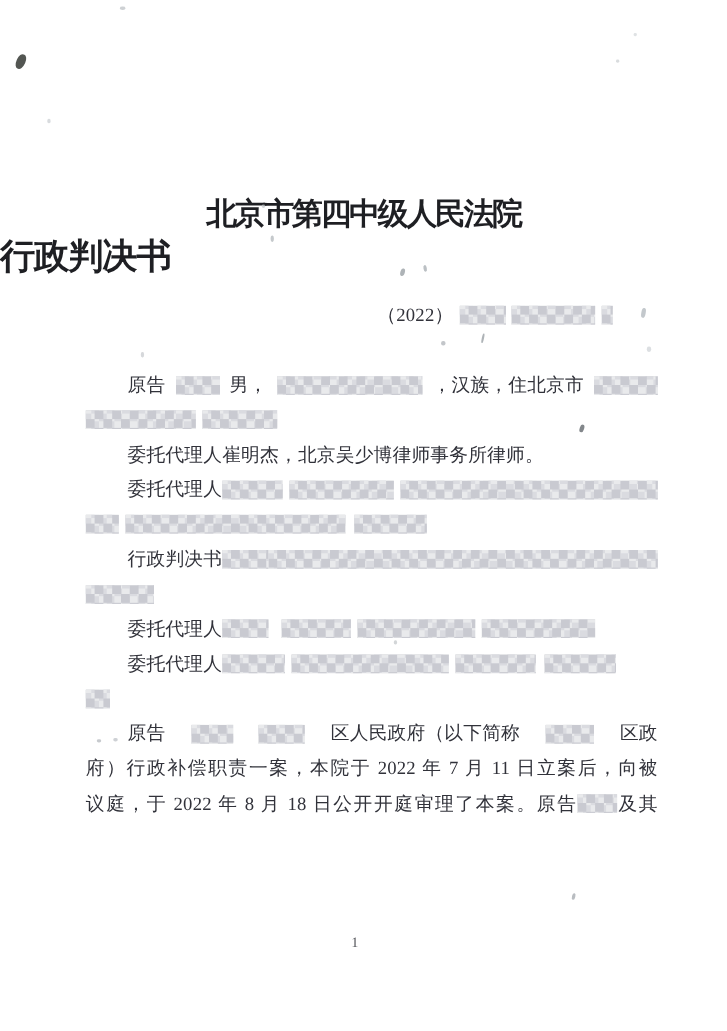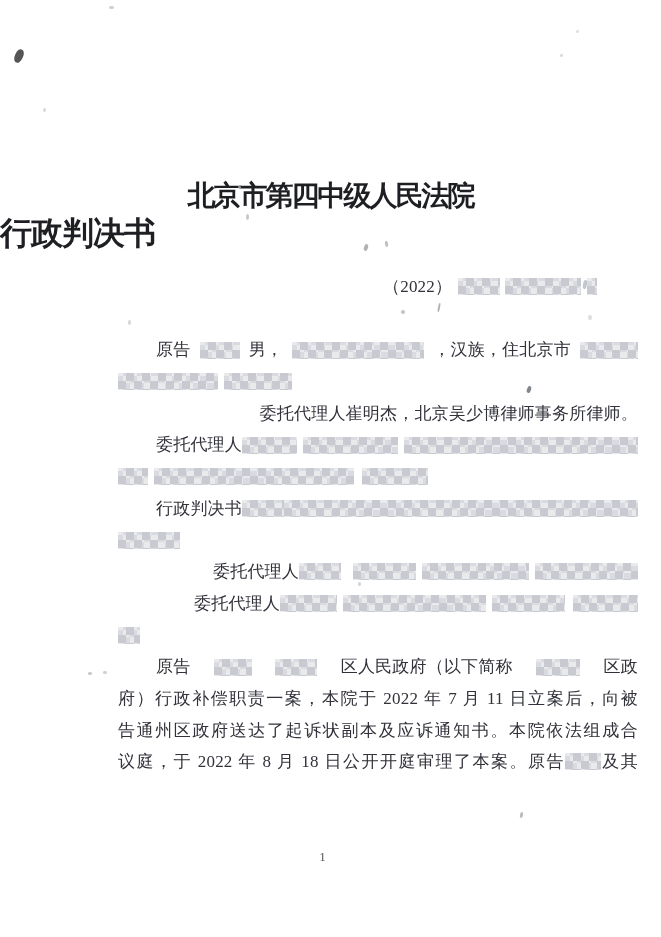--- a/index.html
+++ b/index.html
@@ -20,27 +20,27 @@
   }
   .doc-type-title{
     position:absolute;left:0;top:214px;width:100%;
     text-align:left;
     font-size:32px;font-weight:700;letter-spacing:-1px;
     line-height:38px;
     color:var(--title-text,#1e1f23);
   }
   .doc-body{
     position:absolute;left:78px;top:271px;width:520px;
-    font-size:17px;letter-spacing:0.2px;margin-left:40px;
+    font-size:17px;letter-spacing:0.2px;
   }
   .line{
     height:31.7px;line-height:31.7px;
     white-space:nowrap;
   }
-  .line.ind{padding-left:38px;text-align:right;}
+  .line.ind{padding-left:38px;}
   .line.flex{display:flex;align-items:center;}
   .line.sb{display:flex;align-items:center;justify-content:space-between;}
   .line.jf{text-align:justify;text-align-last:justify;white-space:normal;}
   .t{white-space:pre;}
   .r{
     display:inline-block;height:17px;vertical-align:-3px;
     background:
       repeating-conic-gradient(var(--mosaic-dark,#c9cad1) 0% 25%, transparent 0% 50%) 0px 0px/16px 16px,
       repeating-conic-gradient(var(--mosaic-mid,#dadbe0) 0% 25%, var(--mosaic-light,#e9eaec) 0% 50%) 5px 3px/14px 14px,
       var(--mosaic-light,#e9eaec);
@@ -100,21 +100,20 @@
       <div class="line plain"><span class="r" style="width: 22px;"></span></div>
       <div class="line sb ind">
         <span class="t">原告</span>
         <span class="r" style="width: 38px;"></span>
         <span class="r" style="width: 42px;"></span>
         <span class="t">区人民政府（以下简称</span>
         <span class="r" style="width: 44px;"></span>
         <span class="t">区政</span>
       </div>
       <div class="line jf"><span class="t">府）行政补偿职责一案，本院于 2022 年 7 月 11 日立案后，向被</span></div>
-      <div class="line jf"><span class="t">告通州区政府送达了起诉状副本及应诉通知书。本院依法组成合</span></div>
       <div class="line jf"><span class="t">议庭，于 2022 年 8 月 18 日公开开庭审理了本案。原告</span><span class="r" style="width: 36px;"></span><span class="t">及其</span></div>
     </div>
   <div class="page-number">1</div>
   <div id="specks">
       <div class="speck" style="left: 15px; top: 49px; width: 8px; height: 14px; background: rgb(64, 68, 63); opacity: 0.9; transform: rotate(24deg);"></div>
       <div class="speck" style="left: 109px; top: 6px; width: 5px; height: 3px; background: rgb(194, 198, 201); opacity: 0.8;"></div>
       <div class="speck" style="left: 560px; top: 54px; width: 3px; height: 3px; background: rgb(207, 211, 214); opacity: 0.8;"></div>
       <div class="speck" style="left: 43px; top: 108px; width: 3px; height: 4px; background: rgb(200, 204, 208); opacity: 0.7;"></div>
       <div class="speck" style="left: 246px; top: 214px; width: 3px; height: 6px; background: rgb(183, 187, 191); opacity: 0.8;"></div>
       <div class="speck" style="left: 238px; top: 186px; width: 3px; height: 3px; background: rgb(195, 199, 203); opacity: 0.7;"></div>

